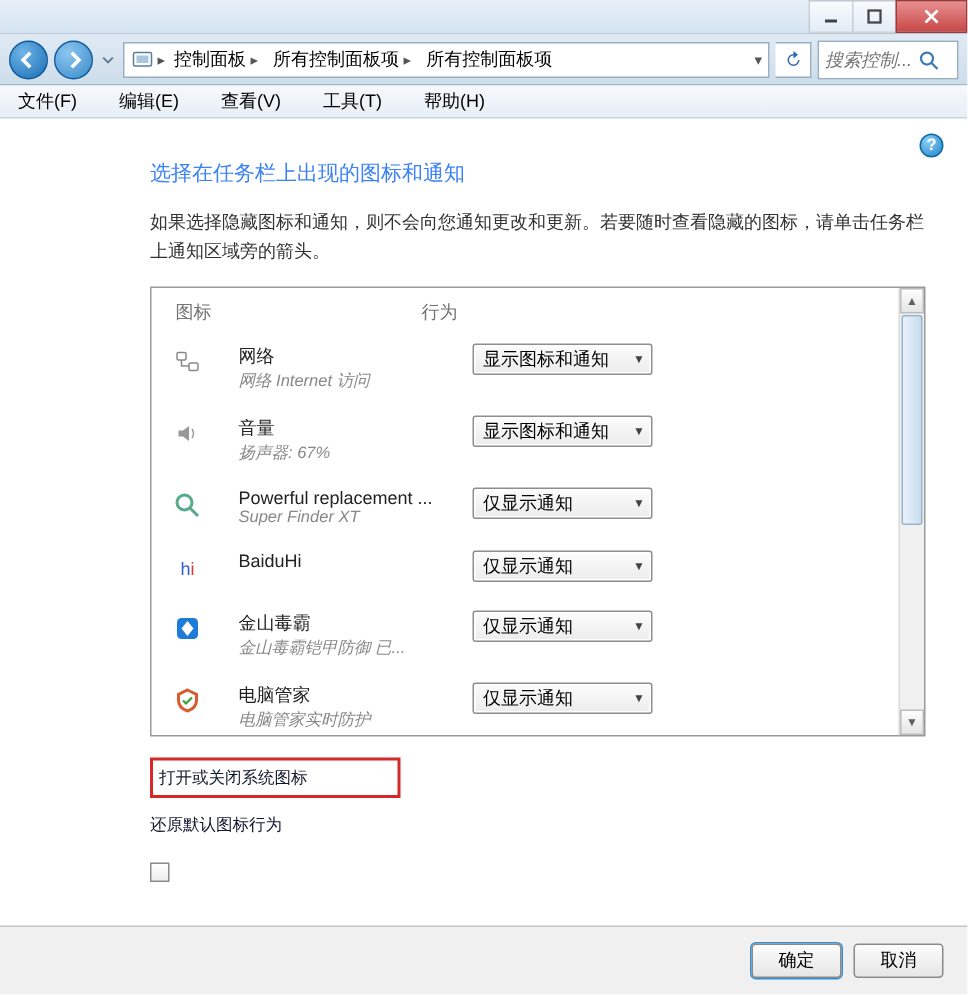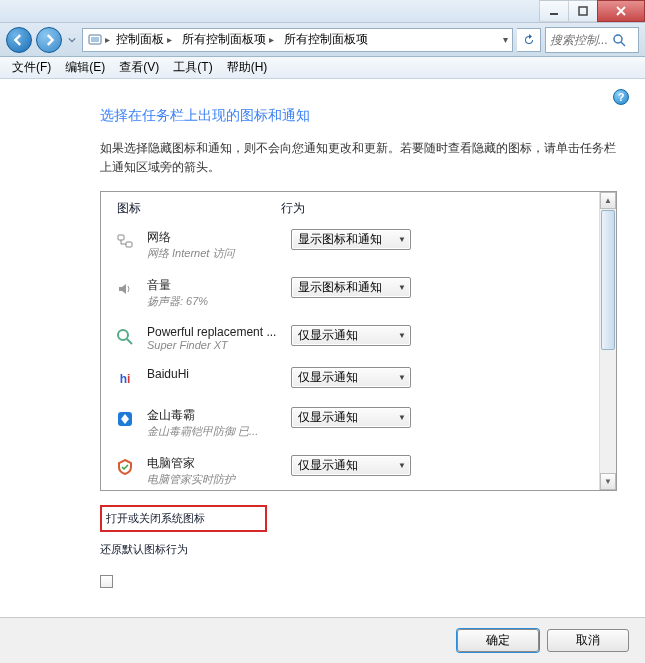--- a/index.html
+++ b/index.html
@@ -19,36 +19,36 @@
 .addrpath { flex:1; height:24px; background:#fff; border:1px solid #97afc4; display:flex; align-items:center; padding:0 4px; gap:2px; }
 .pathicon { width:16px; height:16px; display:flex; align-items:center; justify-content:center; }
 .pathseg { padding:0 4px; display:flex; align-items:center; gap:3px; height:22px; }
 .patharrow { font-size:10px; color:#555; }
 .refreshbox { width:24px; height:24px; background:#fff; border:1px solid #97afc4; border-left:none; display:flex; align-items:center; justify-content:center; color:#2b6aad; }
 .searchbox { width:94px; height:24px; background:#fff; border:1px solid #97afc4; display:flex; align-items:center; padding:12px 4px; }
 .searchbox input { border:none; outline:none; width:62px; font-size:12px; color:#888; font-style:italic; }
 .searchicon { width:14px; height:14px; color:#3b79b7; }
 
 
-.menubar { height:22px; background: linear-gradient(to bottom,#f6f9fc,#e7eef6); border-bottom:1px solid #c4d4e2; display:flex; align-items:center; padding:0 6px; gap:2px; }
+.menubar { height:22px; background: linear-gradient(to bottom,#f6f9fc,#e7eef6); border-bottom:1px solid #c4d4e2; display:flex; align-items:center; padding:0 6px; gap:16px; }
 .menuitem { padding:2px 6px; }
 
 
 .content { padding: 10px 20px 10px 20px; position:relative; height: 536px; overflow:hidden;}
 .helpicon { position:absolute; right:16px; top:10px; width:16px; height:16px; border-radius:50%; background:radial-gradient(circle at 35% 30%, #8dd0f8, #1e84c9); color:#fff; font-size:11px; display:flex; align-items:center; justify-content:center; font-weight:bold; border:1px solid #0f6aa6;}
 .inner { margin-left: 80px; margin-right: 8px; }
 .inner h1 { color:#3b82f6; font-size:14px; font-weight:normal; margin: 18px 0 14px; }
 .desc { font-size:12px; color:#333; line-height:1.6; margin-bottom:14px; }
 
 .listwrap { border:1px solid #9a9a9a; height:300px; position:relative; background:#fff; }
 .listscroll { position:absolute; inset:0; right:17px; overflow:hidden; padding: 8px 12px; }
-.listhdr { display:flex; color:#0f172a; font-size:12px; margin-bottom:12px; }
+.listhdr { display:flex; color:#737373; font-size:12px; margin-bottom:12px; }
 .listhdr .col-icon { width:168px; padding-left:4px; }
 .listhdr .col-act { flex:1; }
-.item { display:flex; align-items:flex-start; margin-bottom:16px; gap:10px; }
+.item { display:flex; align-items:flex-start; margin-bottom:16px; gap:22px; }
 .item .icn { width:24px; height:24px; display:flex; align-items:center; justify-content:center; flex-shrink:0; }
 .item .txt { width:134px; flex-shrink:0; }
 .item .txt .ttl { color:#222; font-size:12px; }
 .item .txt .sub { color:#888; font-size:11px; font-style:italic; }
 .item .act { flex:1; }
 .dropdown { width:120px; height:21px; border:1px solid #8e8e8e; background:linear-gradient(to bottom,#fcfcfc,#ececec); display:flex; align-items:center; justify-content:space-between; padding:0 4px 0 6px; font-size:12px; border-radius:2px; box-shadow: inset 0 0 0 1px #fff; }
 .dropdown .dd-arrow { font-size:8px; color:#444; }
 
 .sbtrack { position:absolute; right:0; top:0; bottom:0; width:17px; background:#f0f0f0; border-left:1px solid #dcdcdc; display:flex; flex-direction:column; }
 .sbbtn { height:17px; background:linear-gradient(to bottom,#fdfdfd,#e5e5e5); border:1px solid #bcbcbc; display:flex; align-items:center; justify-content:center; font-size:8px; color:#606060;}
@@ -57,21 +57,21 @@
 
 .links { margin-top:14px; }
 .link { color:#0f172a; font-size:11px; margin-bottom:12px; display:inline-block;text-align:center; }
 .redbox { border:2px solid #d62828; padding:4px 60px 4px 4px; display:inline-block; margin-bottom:10px; }
 
 .chkline { display:flex; align-items:center; gap:6px; margin-top:6px; }
 .chkbox { width:13px; height:13px; border:1px solid #8a8a8a; background:linear-gradient(to bottom,#fff,#eee); }
 
 
 .footer { position:absolute; left:0; right:0; bottom:0; height:46px; border-top:1px solid #c8c8c8; background:#f0f0f0; display:flex; justify-content:flex-end; align-items:center; padding:0 16px; gap:8px; }
-.btn { width:82px; height:23px; border:1px solid #8a8a8a; background:linear-gradient(to bottom,#fcfcfc,#e6e6e6); border-radius:3px; font-size:12px; display:flex; align-items:center; justify-content:center; }
+.btn { width:60px; height:23px; border:1px solid #8a8a8a; background:linear-gradient(to bottom,#fcfcfc,#e6e6e6); border-radius:3px; font-size:12px; display:flex; align-items:center; justify-content:center; }
 .btn:first-child { box-shadow: 0 0 0 1px #2f8dd8; }
 
 </style>
 </head>
 <body>
 
 <div class="titlebar">
   <div class="titlebtn">
       <svg viewBox="0 0 10 10">
         <line x1="1" y1="8" x2="9" y2="8" stroke="#444" stroke-width="2"></line>
@@ -216,21 +216,21 @@
           <div class="act">
               <div class="dropdown">
                 <span>仅显示通知</span>
                 <span class="dd-arrow">▼</span>
               </div>
             </div>
         </div>
 
         <div class="item">
           <div class="icn">
-              <span style="font-size:12px;font-weight:bold;"><span style="color:#2b5fd8">h</span><span style="color:#d83535">i</span></span>
+              <span style="font-size:12px;font-weight:normal;"><span style="color:#2b5fd8">h</span><span style="color:#d83535">i</span></span>
             </div>
           <div class="txt">
               <div class="ttl">BaiduHi</div>
               <div class="sub"></div>
             </div>
           <div class="act">
               <div class="dropdown">
                 <span>仅显示通知</span>
                 <span class="dd-arrow">▼</span>
               </div>

